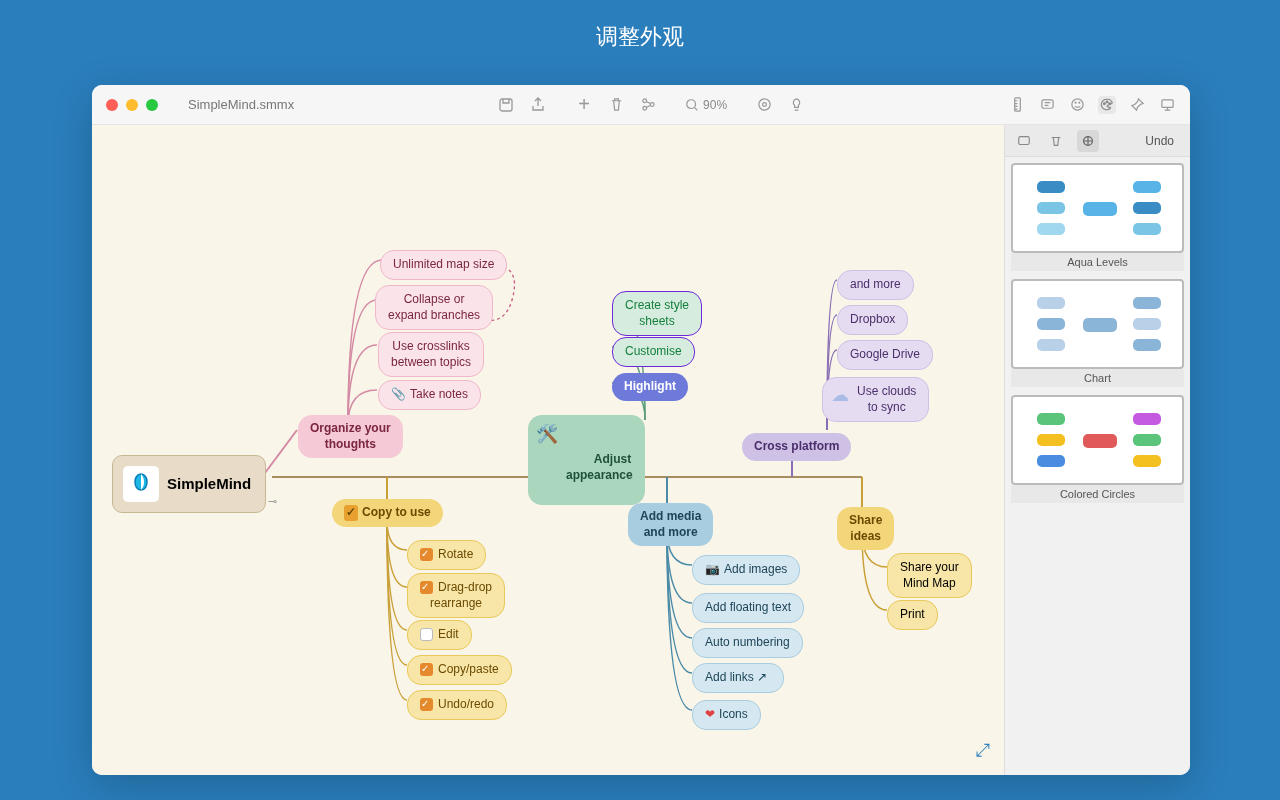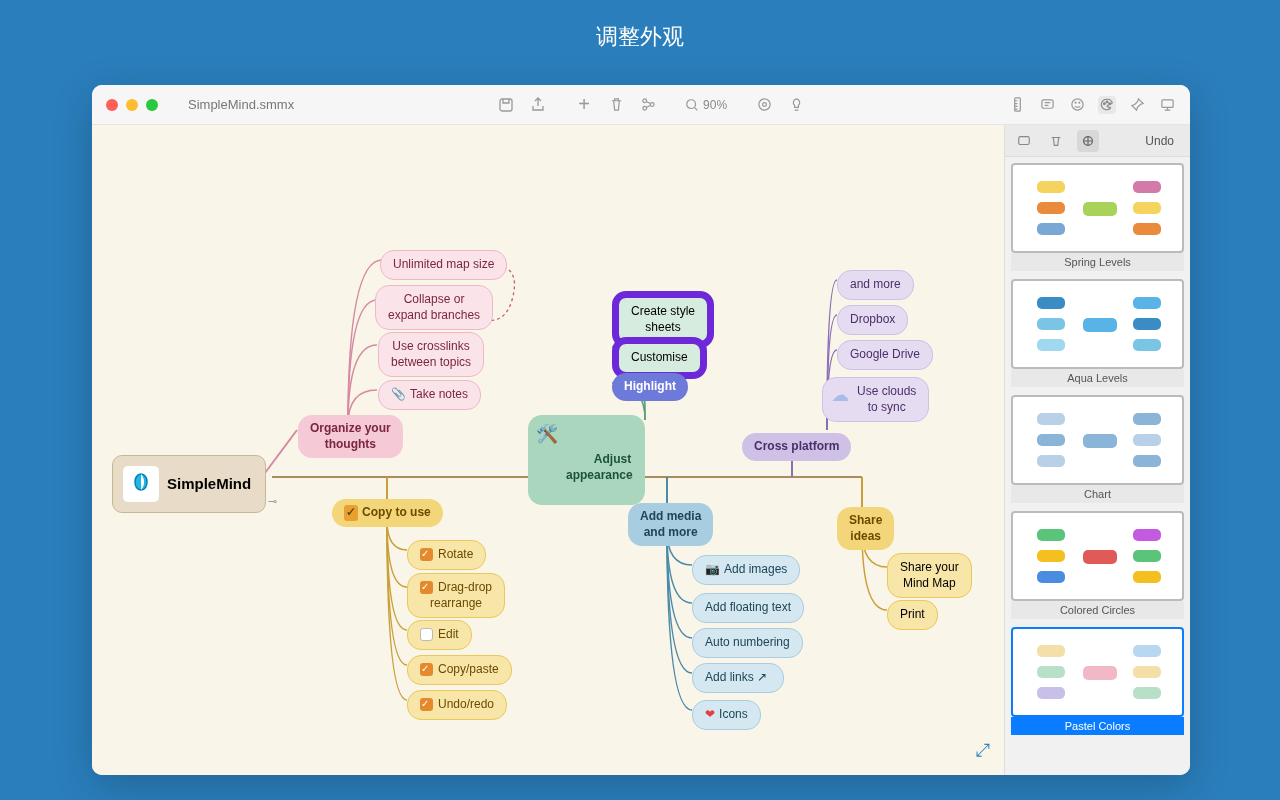--- a/index.html
+++ b/index.html
@@ -31,21 +31,21 @@
 .theme-card.selected .theme-label{background:#0a7cff;color:#fff}
 
 .node{position:absolute;padding:6px 12px;border-radius:14px;font-size:12px;text-align:center;line-height:1.3;white-space:nowrap}
 .root{background:#e8dcc8;border:1px solid #c7b894;border-radius:10px;padding:10px 14px 10px 10px;display:flex;align-items:center;gap:8px;font-weight:700;font-size:15px}
 .root-logo{width:36px;height:36px;border-radius:5px;background:#fff;display:flex;align-items:center;justify-content:center}
 .pink{background:#f5c9d6;color:#7a2640}
 .pink-l{background:#fbe3ea;color:#7a2640;border:1px solid #f0b7c9}
 .yellow{background:#f3d679;color:#6b4a00}
 .yellow-l{background:#f8e6a8;color:#6b4a00;border:1px solid #e8c95a}
 .green{background:#a9d6bc;color:#1e5238}
-.green-l{background:#d6ecde;color:#000000;border:7px solid #6d28d9}
+.green-l{background:#d6ecde;color:#15803d;border:1px solid #6d28d9}
 .indigo{background:#6e7ad9;color:#fff;font-weight:700}
 .blue{background:#a9cde0;color:#1d4558}
 .blue-l{background:#d5e7f0;color:#1d4558;border:1px solid #a9cde0}
 .purple{background:#cfc0e6;color:#4a2f6b}
 .purple-l{background:#e6dcf2;color:#4a2f6b;border:1px solid #cfc0e6}
 .orange{background:#f3d679;color:#6b4a00}
 .orange-l{background:#f8e6a8;color:#000000;border:1px solid #e8c95a}
 .bold{font-weight:700}
 svg.conn{position:absolute;top:0;left:0;width:100%;height:100%;pointer-events:none}
 .chk{display:inline-block;width:13px;height:13px;border-radius:3px;background:#e58a2c;margin-right:5px;vertical-align:middle;position:relative}
@@ -291,34 +291,20 @@
               <circle cx="8" cy="8" r="5"></circle>
               <path d="M8 3v10M3 8h10"></path>
             </svg>
         </span>
         <span class="edit-btn">Undo</span>
       </div>
       <div class="themes" id="themes-mount">
           <div class="theme-card">
             <div class="theme-preview">
               <div class="tp">
-    <div class="c" style="left:60px;top:33px;width:34px;height:14px;background:#a8d25a"></div>
-    <div class="c" style="left:14px;top:12px;background:#f4d35e"></div>
-    <div class="c" style="left:14px;top:33px;background:#e98a3c"></div>
-    <div class="c" style="left:14px;top:54px;background:#7aa8d4"></div>
-    <div class="c" style="left:110px;top:12px;background:#d47aa8"></div>
-    <div class="c" style="left:110px;top:33px;background:#f4d35e"></div>
-    <div class="c" style="left:110px;top:54px;background:#e98a3c"></div>
-  </div>
-            </div>
-            <div class="theme-label">Spring Levels</div>
-          </div>
-          <div class="theme-card">
-            <div class="theme-preview">
-              <div class="tp">
     <div class="c" style="left:60px;top:33px;width:34px;height:14px;background:#58b4e6"></div>
     <div class="c" style="left:14px;top:12px;background:#3a8cc4"></div>
     <div class="c" style="left:14px;top:33px;background:#7ac4e6"></div>
     <div class="c" style="left:14px;top:54px;background:#a0d8f0"></div>
     <div class="c" style="left:110px;top:12px;background:#58b4e6"></div>
     <div class="c" style="left:110px;top:33px;background:#3a8cc4"></div>
     <div class="c" style="left:110px;top:54px;background:#7ac4e6"></div>
   </div>
             </div>
             <div class="theme-label">Aqua Levels</div>
@@ -344,30 +330,16 @@
     <div class="c" style="left:14px;top:12px;background:#5ac47a"></div>
     <div class="c" style="left:14px;top:33px;background:#f4c020"></div>
     <div class="c" style="left:14px;top:54px;background:#4a8ce0"></div>
     <div class="c" style="left:110px;top:12px;background:#c45ae0"></div>
     <div class="c" style="left:110px;top:33px;background:#5ac47a"></div>
     <div class="c" style="left:110px;top:54px;background:#f4c020"></div>
   </div>
             </div>
             <div class="theme-label">Colored Circles</div>
           </div>
-          <div class="theme-card selected">
-            <div class="theme-preview">
-              <div class="tp">
-    <div class="c" style="left:60px;top:33px;width:34px;height:14px;background:#f2b8c8"></div>
-    <div class="c" style="left:14px;top:12px;background:#f2e0a8"></div>
-    <div class="c" style="left:14px;top:33px;background:#b8e0c8"></div>
-    <div class="c" style="left:14px;top:54px;background:#c8c0e8"></div>
-    <div class="c" style="left:110px;top:12px;background:#b8d8f2"></div>
-    <div class="c" style="left:110px;top:33px;background:#f2e0a8"></div>
-    <div class="c" style="left:110px;top:54px;background:#b8e0c8"></div>
-  </div>
-            </div>
-            <div class="theme-label">Pastel Colors</div>
-          </div>
         </div>
     </div>
   </div>
 </div>
 
 </body></html>

